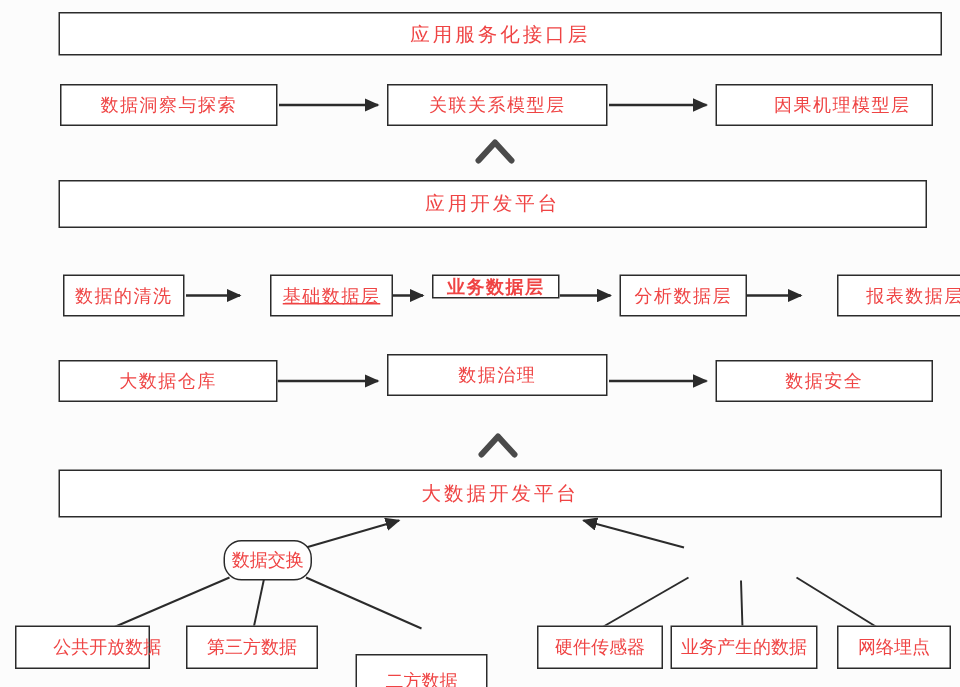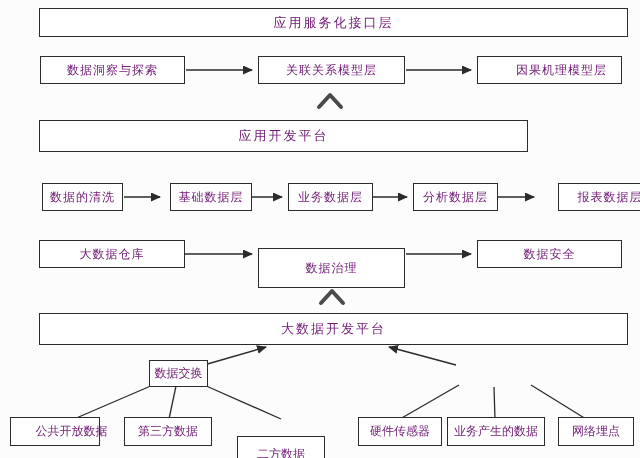--- a/index.html
+++ b/index.html
@@ -7,21 +7,21 @@
     width:640px;height:458px;position:relative;overflow:hidden;
     background:#fcfcfc;
     font-family:"Liberation Serif","DejaVu Serif",serif;
   }
   #canvas{position:absolute;left:0;top:0;width:640px;height:458px;}
   svg.wires{position:absolute;left:0;top:0;z-index:1;}
   .box{
     position:absolute;z-index:2;box-sizing:border-box;
     border:1.5px solid #2b2b2b;background:#ffffff;
     display:flex;align-items:center;justify-content:center;
-    font-size:12px;color:#701a75;letter-spacing:1px;white-space:nowrap;
+    font-size:12px;color:#ef4444;letter-spacing:1px;white-space:nowrap;
   }
   .wide{font-size:13px;letter-spacing:2px;}
 </style>
 </head>
 <body>
 
 <div id="canvas">
 
   <svg class="wires" width="640" height="458" viewBox="0 0 640 458">
     <defs>
@@ -56,35 +56,35 @@
     <line x1="494" y1="387" x2="495" y2="419" stroke="#2b2b2b" stroke-width="1.3"></line>
     <line x1="531" y1="385" x2="586" y2="419" stroke="#2b2b2b" stroke-width="1.3"></line>
   </svg>
 
   <div class="box wide" style="left:39px;top:8px;width:589px;height:29px;">应用服务化接口层</div>
 
   <div class="box" style="left:40px;top:56px;width:145px;height:28px;">数据洞察与探索</div>
   <div class="box" style="left:258px;top:56px;width:147px;height:28px;">关联关系模型层</div>
   <div class="box" style="left:477px;top:56px;width:145px;height:28px;padding-left:24px;">因果机理模型层</div>
 
-  <div class="box wide" style="left:39px;top:120px;width:489px;height:32px;">应用开发平台</div>
+  <div class="box wide" style="left:39px;top:120px;width:579px;height:32px;">应用开发平台</div>
 
   <div class="box" style="left:42px;top:183px;width:81px;height:28px;">数据的清洗</div>
-  <div class="box" style="left:170px;top:183px;width:82px;height:28px;">基础数据层</div>
-  <div class="box" style="left:288px;top:183px;width:85px;height:28px;">业务数据层</div>
+  <div class="box" style="left:180px;top:183px;width:82px;height:28px;text-decoration:underline;">基础数据层</div>
+  <div class="box" style="left:288px;top:183px;width:85px;height:16px;font-weight:bold;">业务数据层</div>
   <div class="box" style="left:413px;top:183px;width:85px;height:28px;">分析数据层</div>
   <div class="box" style="left:558px;top:183px;width:104px;height:28px;text-align:center;">报表数据层</div>
 
   <div class="box" style="left:39px;top:240px;width:146px;height:28px;">大数据仓库</div>
-  <div class="box" style="left:258px;top:248px;width:147px;height:40px;">数据治理</div>
+  <div class="box" style="left:258px;top:236px;width:147px;height:28px;">数据治理</div>
   <div class="box" style="left:477px;top:240px;width:145px;height:28px;">数据安全</div>
 
   <div class="box wide" style="left:39px;top:313px;width:589px;height:32px;text-align:right;">大数据开发平台</div>
 
-  <div class="box" style="left:149px;top:360px;width:59px;height:27px;letter-spacing:0;">数据交换</div>
+  <div class="box" style="left:149px;top:360px;width:59px;height:27px;letter-spacing:0;border-radius:12px;">数据交换</div>
 
   <div class="box" style="left:10px;top:417px;width:90px;height:29px;letter-spacing:0;padding-left:33px;">公共开放数据</div>
   <div class="box" style="left:124px;top:417px;width:88px;height:29px;letter-spacing:0;">第三方数据</div>
   <div class="box" style="left:237px;top:436px;width:88px;height:36px;letter-spacing:0;">二方数据</div>
   <div class="box" style="left:358px;top:417px;width:84px;height:29px;letter-spacing:0;">硬件传感器</div>
   <div class="box" style="left:447px;top:417px;width:98px;height:29px;letter-spacing:0;">业务产生的数据</div>
   <div class="box" style="left:558px;top:417px;width:76px;height:29px;letter-spacing:0;">网络埋点</div>
 
 </div>
 

